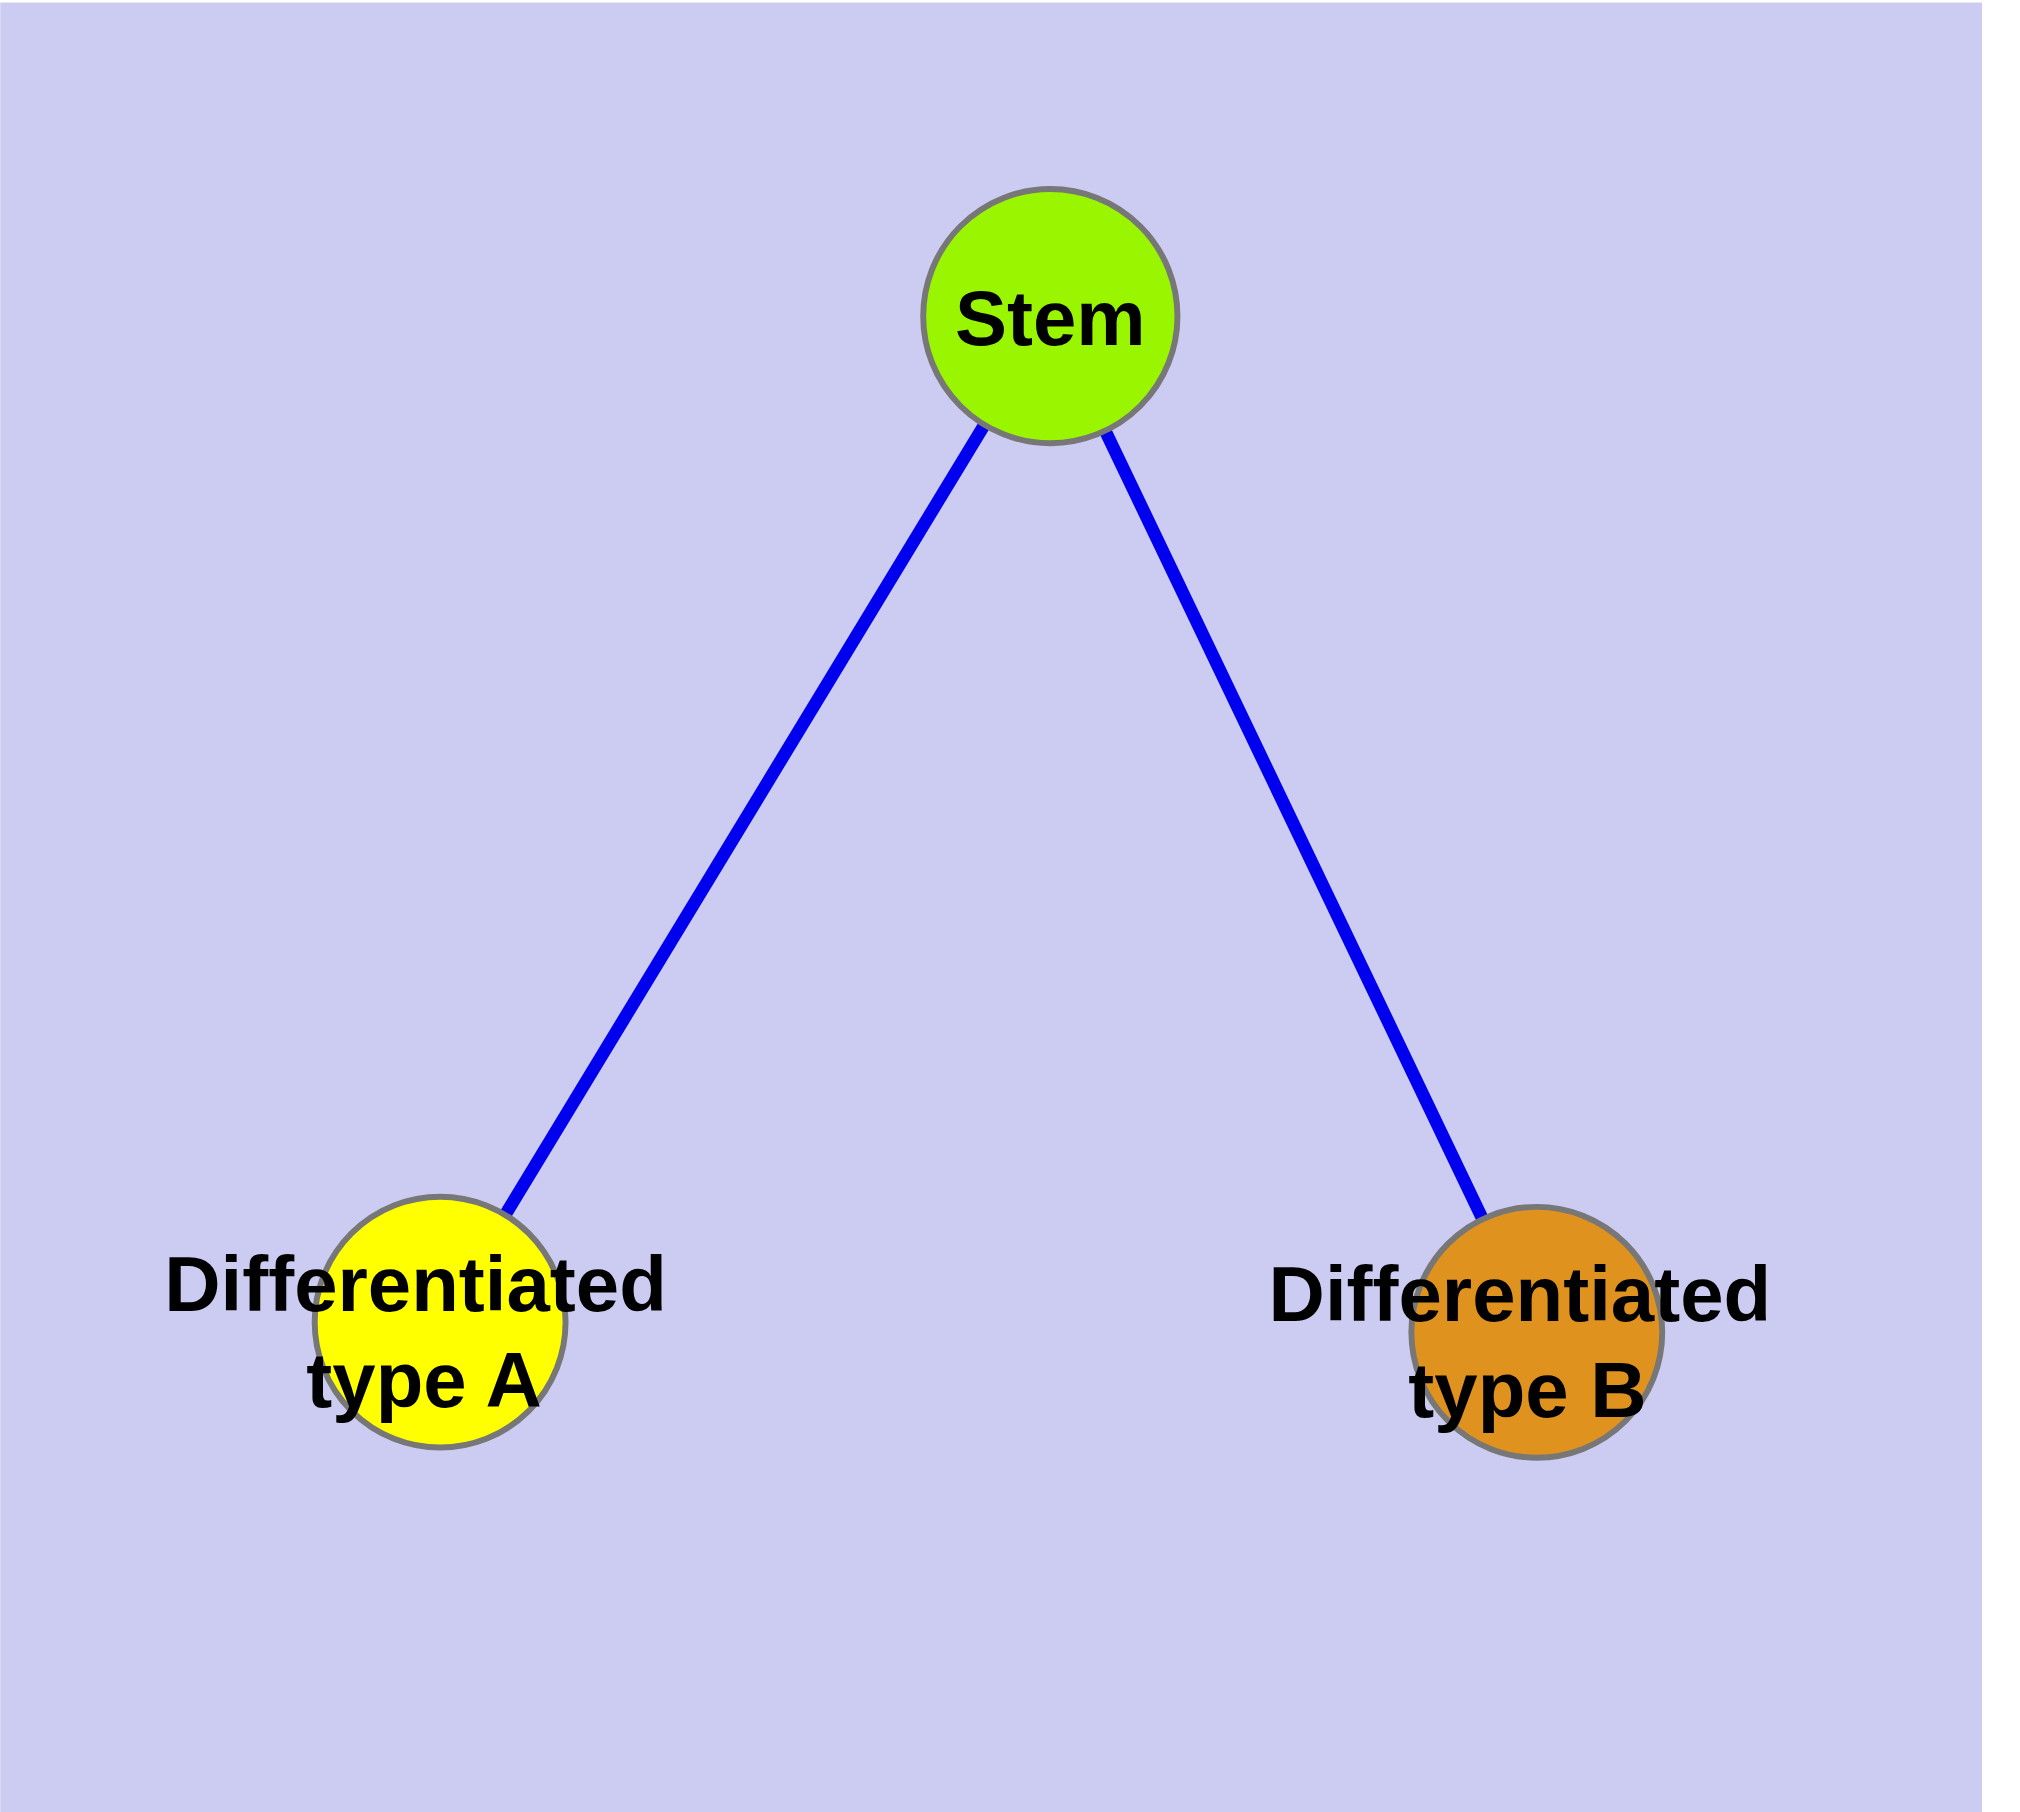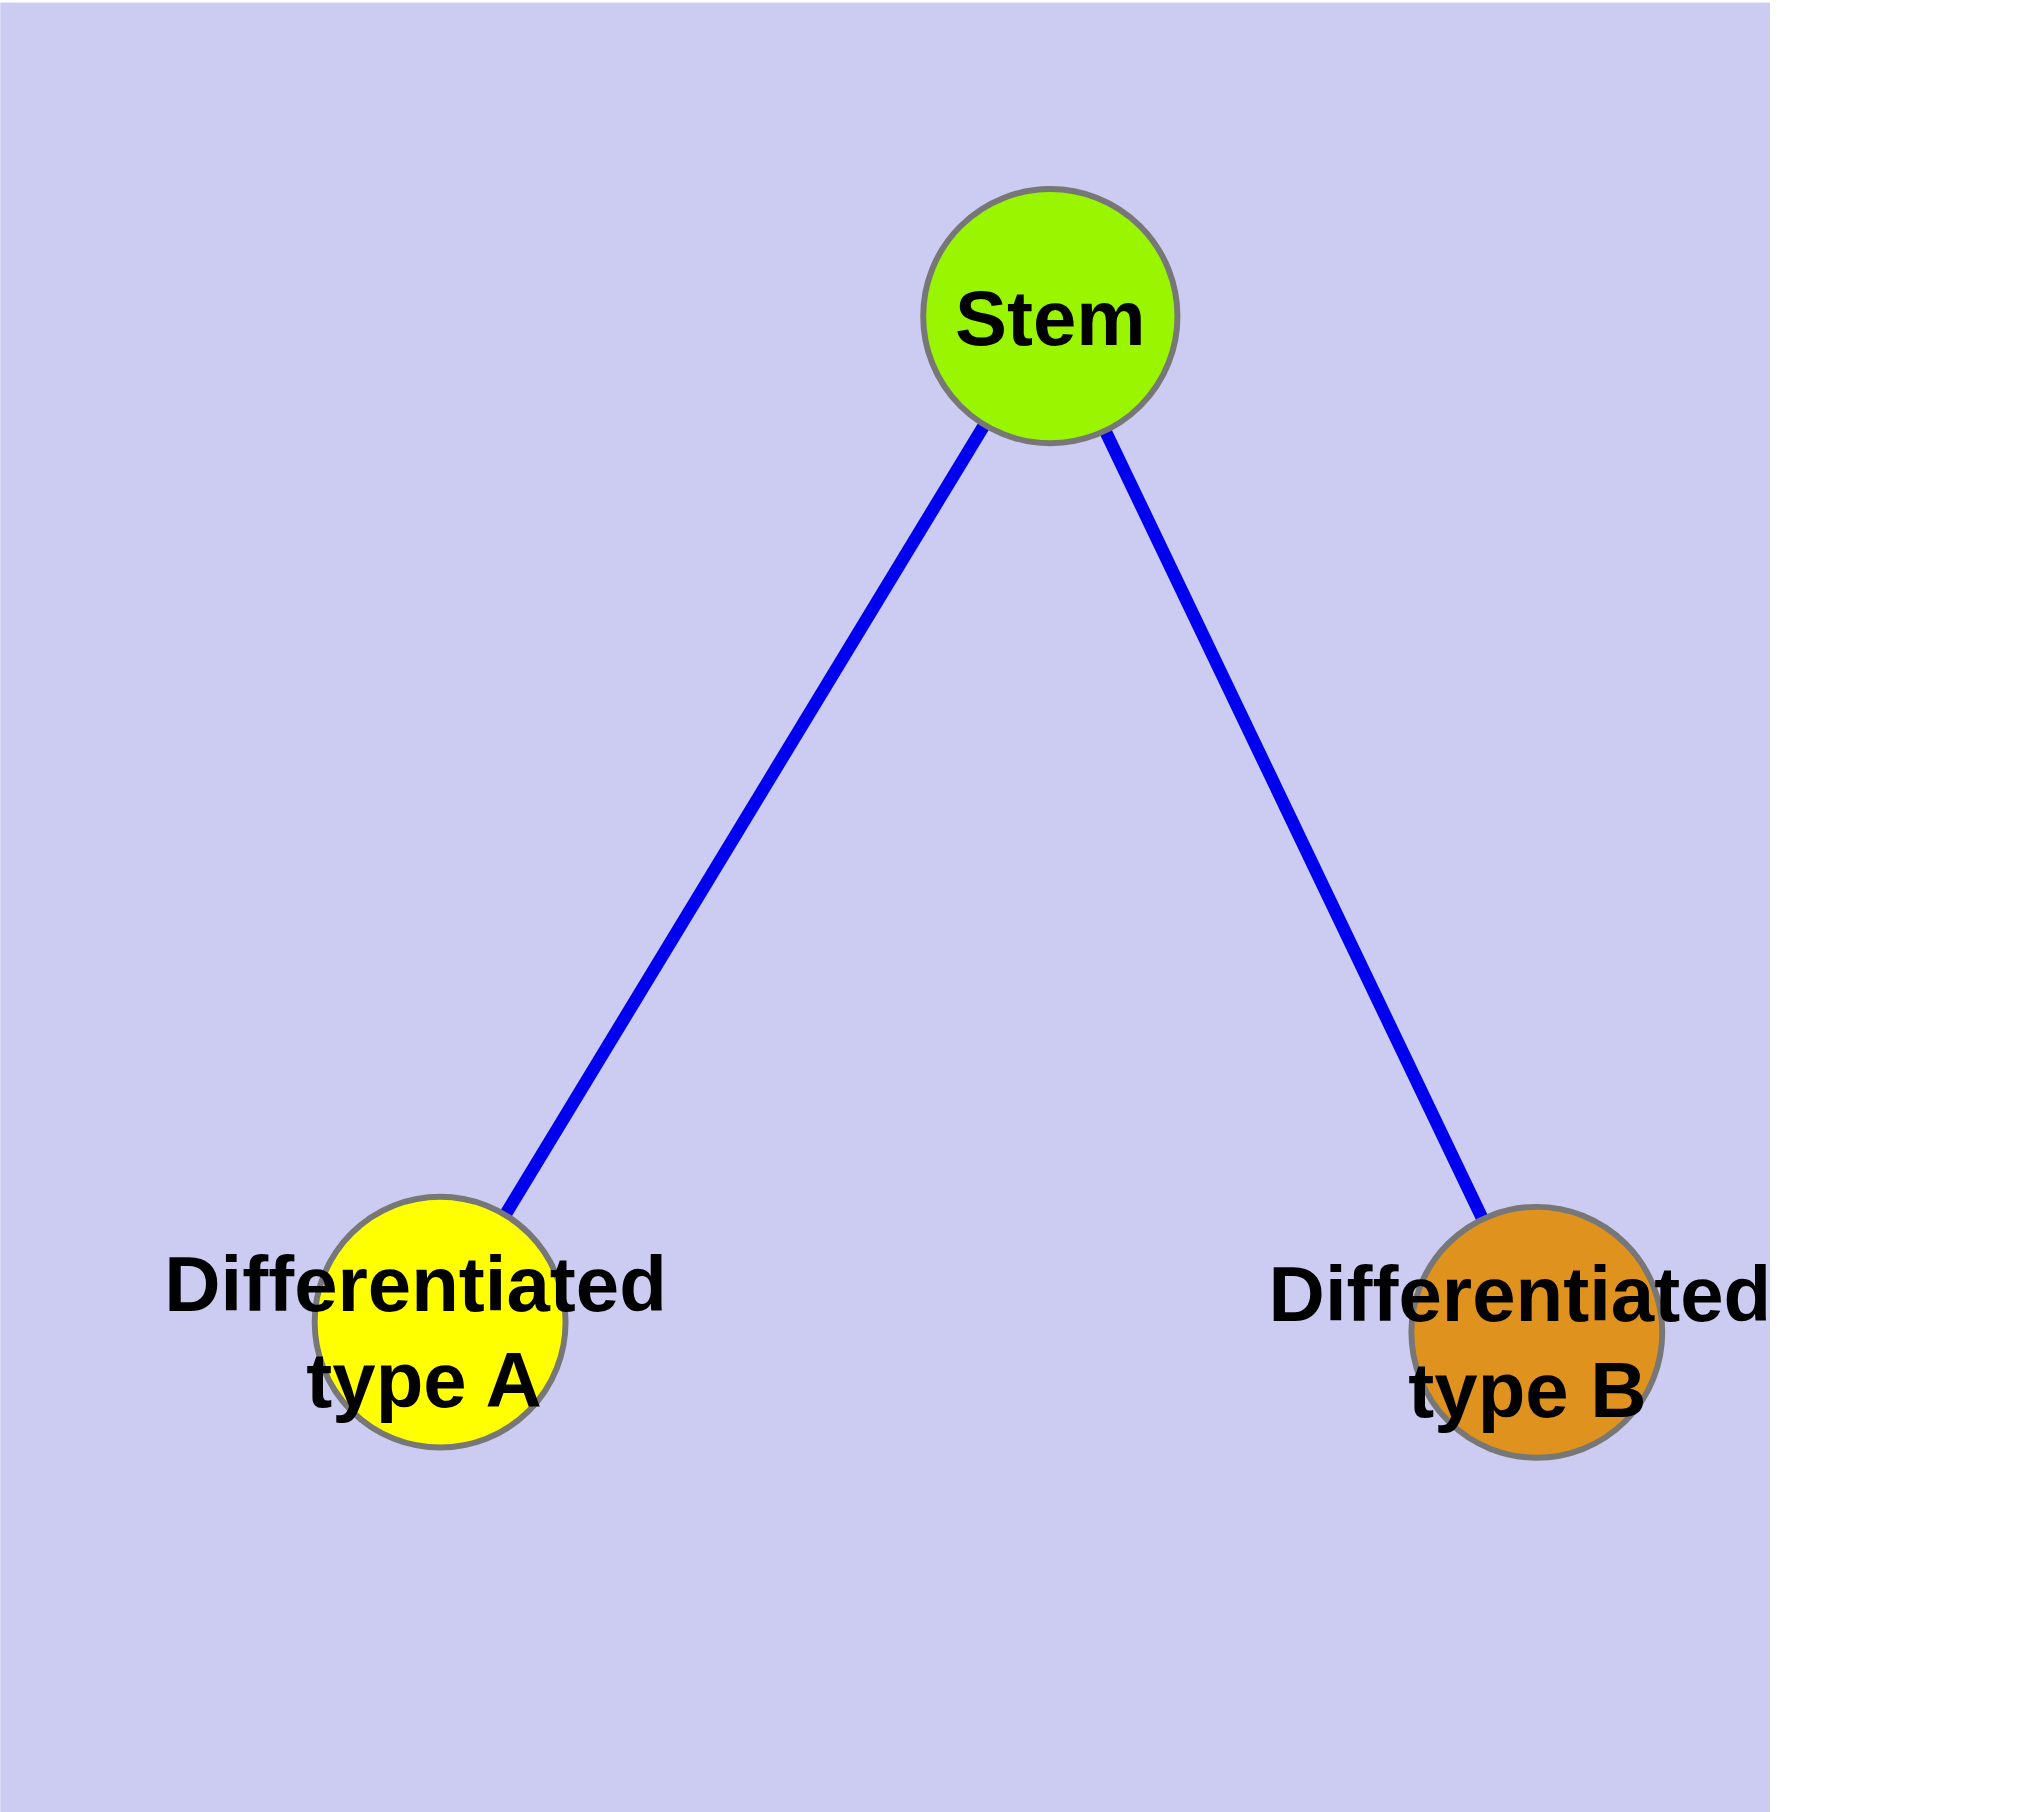--- a/index.html
+++ b/index.html
@@ -2,21 +2,21 @@
 <html style="font-size:13.6px"><head>
 <meta charset="utf-8">
 <style>
   html, body {
     margin: 0;
     padding: 0;
     background: #ffffff;
   }
   .canvas {
     position: relative;
-    width: 1770px;
+    width: 1982px;
     height: 1812px;
     overflow: hidden;
   }
   svg {
     display: block;
   }
   .node-label {
     font-family: "Liberation Sans", sans-serif;
     font-weight: bold;
     font-size: 92px;

